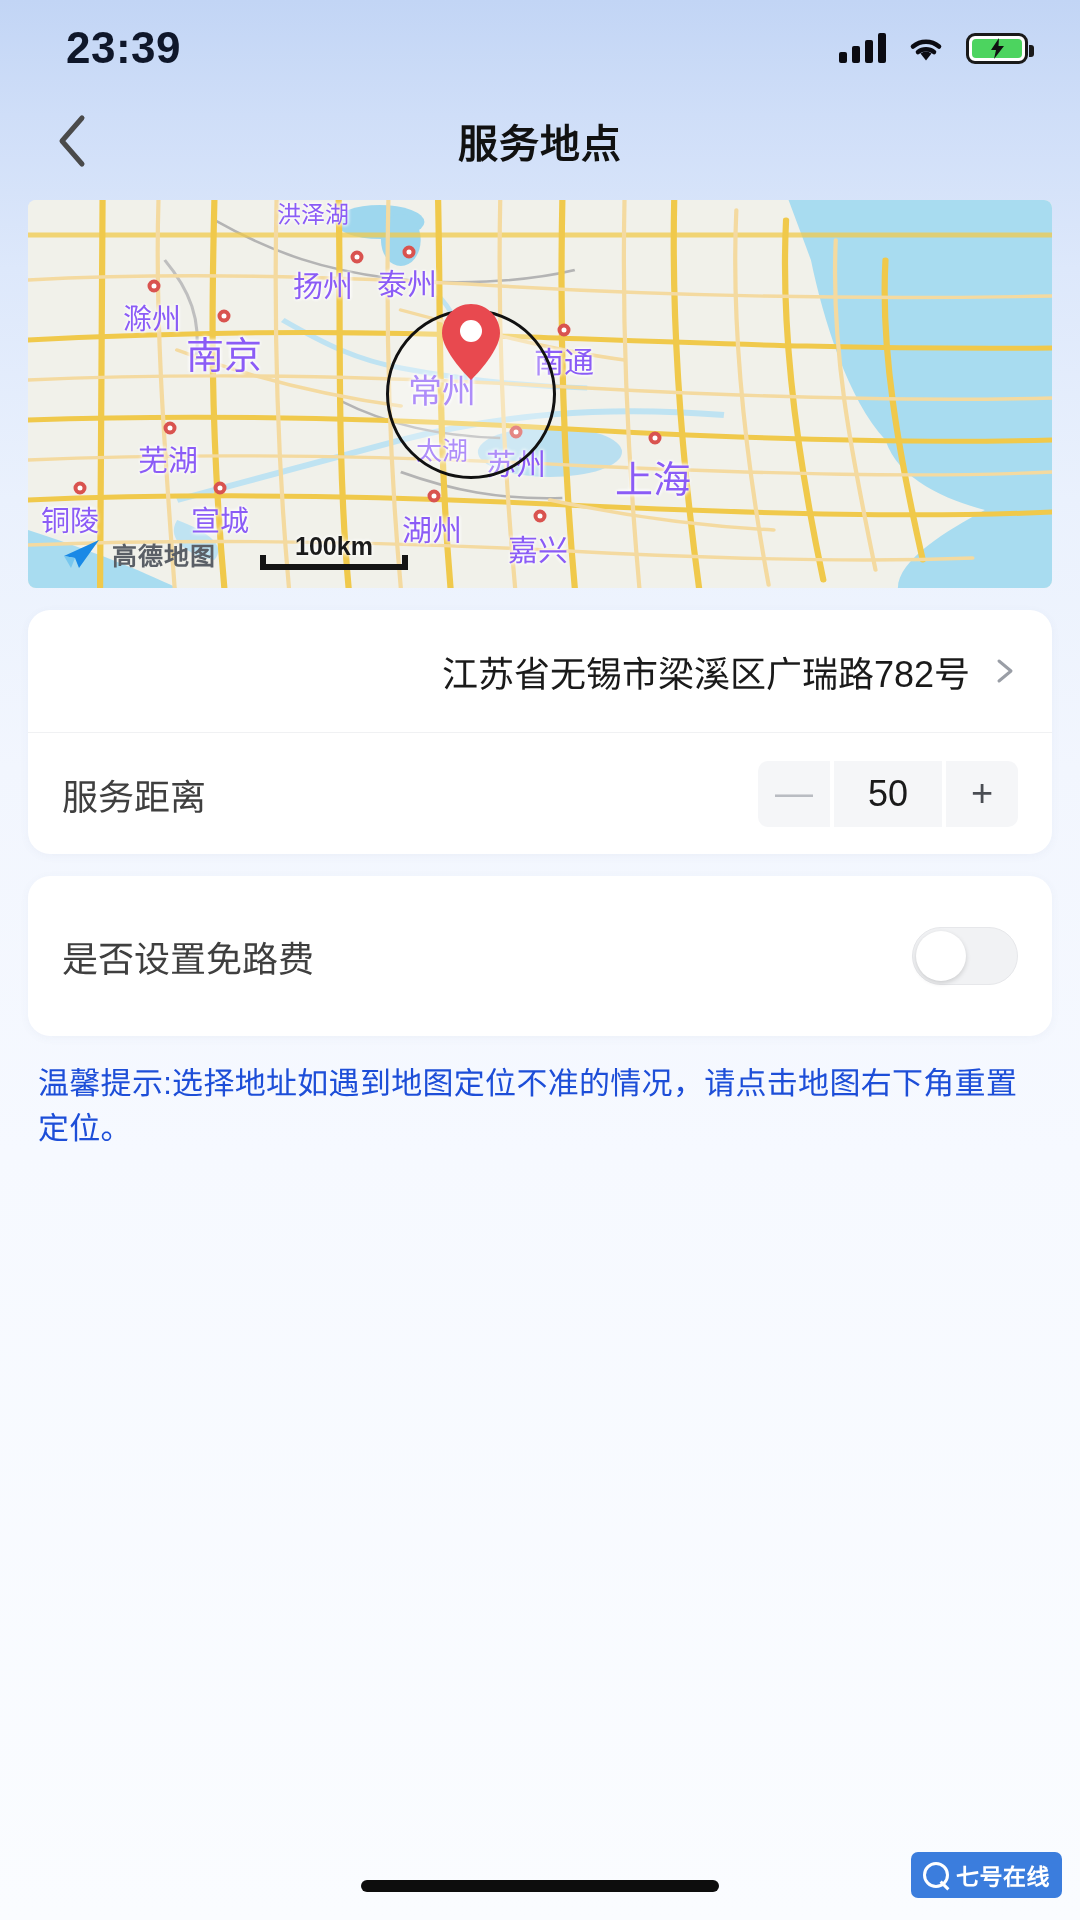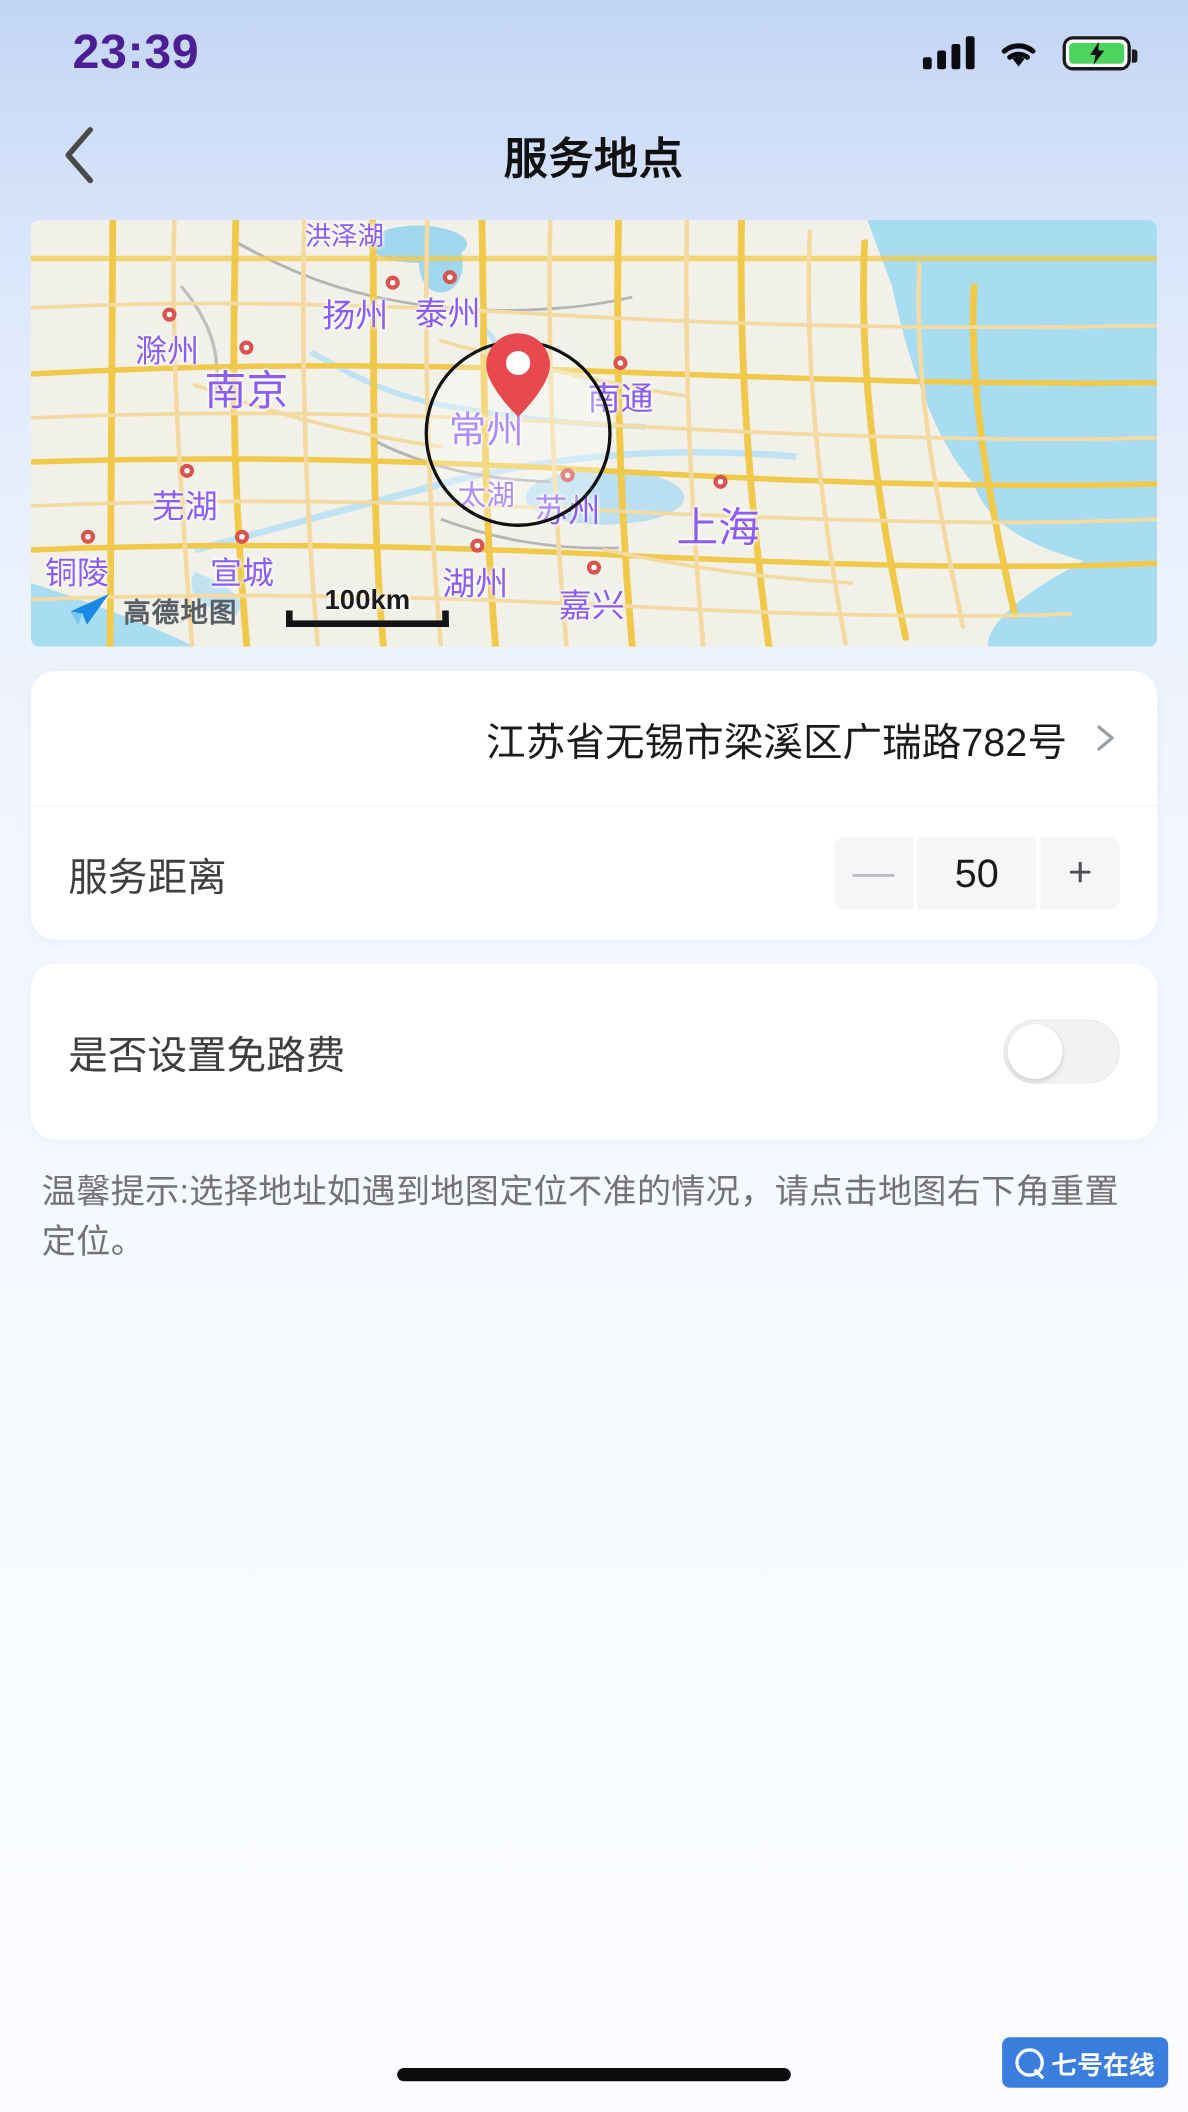--- a/index.html
+++ b/index.html
@@ -11,21 +11,21 @@
   body {
     background:linear-gradient(180deg,#c2d5f5 0%,#cfdef8 6%,#dde8fb 14%,#eaf1fd 26%,#f2f6fe 40%,#f6f9ff 60%,#fafcff 100%);
     position:relative;
   }
 
   
   .statusbar{
     height:96px; display:flex; align-items:center;
     justify-content:space-between; padding:0 52px 0 66px;
   }
-  .clock{ font-size:44px; font-weight:700; color:#4c1d95; letter-spacing:.5px;}
+  .clock{ font-size:44px; font-weight:700; color:#0f172a; letter-spacing:.5px;}
   .status-right{ display:flex; align-items:center; gap:20px;}
   .signal{ display:flex; align-items:flex-end; gap:5px; height:30px;}
   .signal i{ display:block; width:8px; background:#0b0b12; border-radius:2px;}
   .signal i:nth-child(1){height:11px;}
   .signal i:nth-child(2){height:17px;}
   .signal i:nth-child(3){height:23px;}
   .signal i:nth-child(4){height:30px;}
   .wifi{ width:40px; height:30px; position:relative;}
   .battery{ width:62px; height:31px; border:3px solid #1a1a1a; border-radius:9px;
     position:relative; background:#fff; display:flex; align-items:center; padding:3px;}
@@ -113,21 +113,21 @@
     margin-left:auto; width:106px; height:58px; border-radius:29px;
     background:#f1f2f4; border:1px solid #e6e7ea; position:relative;
   }
   .switch .knob{
     position:absolute; top:3px; left:3px; width:50px; height:50px; border-radius:50%;
     background:#fff; box-shadow:0 2px 5px rgba(0,0,0,.16);
   }
 
   .tip{
     margin:26px 38px 0 38px; font-size:31px; line-height:1.45;
-    color:#737373; letter-spacing:.3px;
+    color:#1d4ed8; letter-spacing:.3px;
   }
 
   
   .home-indicator{
     position:absolute; bottom:28px; left:50%; transform:translateX(-50%);
     width:358px; height:12px; border-radius:6px; background:#0d0d0d;
   }
   .watermark{
     position:absolute; right:18px; bottom:22px;
     display:flex; align-items:center; gap:7px;
@@ -243,21 +243,21 @@
       <div class="map-label" style="left: 379px; top: 82px; font-size: 30px;">泰州</div>
       <div class="city-dot" style="left: 126px; top: 86px;"></div>
       <div class="map-label" style="left: 124px; top: 116px; font-size: 29px;">滁州</div>
       <div class="city-dot" style="left: 196px; top: 116px;"></div>
       <div class="map-label" style="left: 196px; top: 152px; font-size: 38px;">南京</div>
       <div class="city-dot" style="left: 536px; top: 130px;"></div>
       <div class="map-label" style="left: 536px; top: 160px; font-size: 30px;">南通</div>
       <div class="map-label" style="left: 414px; top: 188px; font-size: 34px;">常州</div>
       <div class="map-label" style="left: 414px; top: 248px; font-size: 26px;">太湖</div>
       <div class="city-dot" style="left: 488px; top: 232px;"></div>
-      <div class="map-label" style="left: 488px; top: 262px; font-size: 30px; font-family: Liberation Mono, monospace;">苏州</div>
+      <div class="map-label" style="left: 488px; top: 262px; font-size: 30px;">苏州</div>
       <div class="city-dot" style="left: 627px; top: 238px;"></div>
       <div class="map-label" style="left: 625px; top: 276px; font-size: 38px;">上海</div>
       <div class="city-dot" style="left: 142px; top: 228px;"></div>
       <div class="map-label" style="left: 140px; top: 258px; font-size: 30px;">芜湖</div>
       <div class="city-dot" style="left: 52px; top: 288px;"></div>
       <div class="map-label" style="left: 42px; top: 318px; font-size: 29px; text-align: center;">铜陵</div>
       <div class="city-dot" style="left: 192px; top: 288px;"></div>
       <div class="map-label" style="left: 192px; top: 318px; font-size: 29px;">宣城</div>
       <div class="city-dot" style="left: 406px; top: 296px;"></div>
       <div class="map-label" style="left: 404px; top: 328px; font-size: 30px;">湖州</div>

